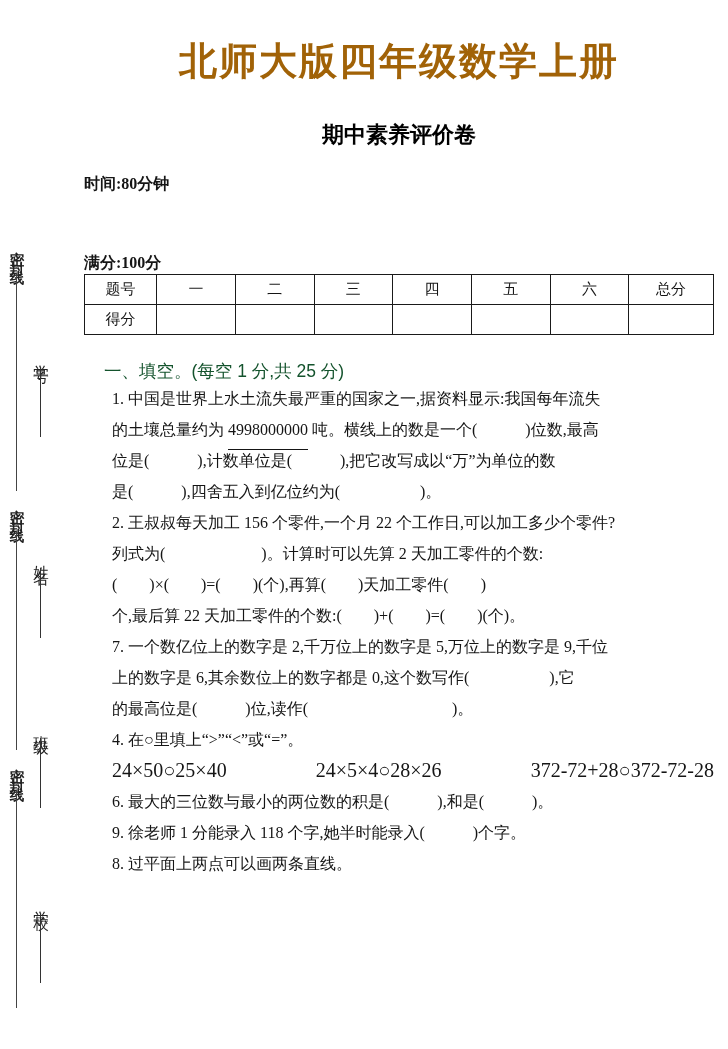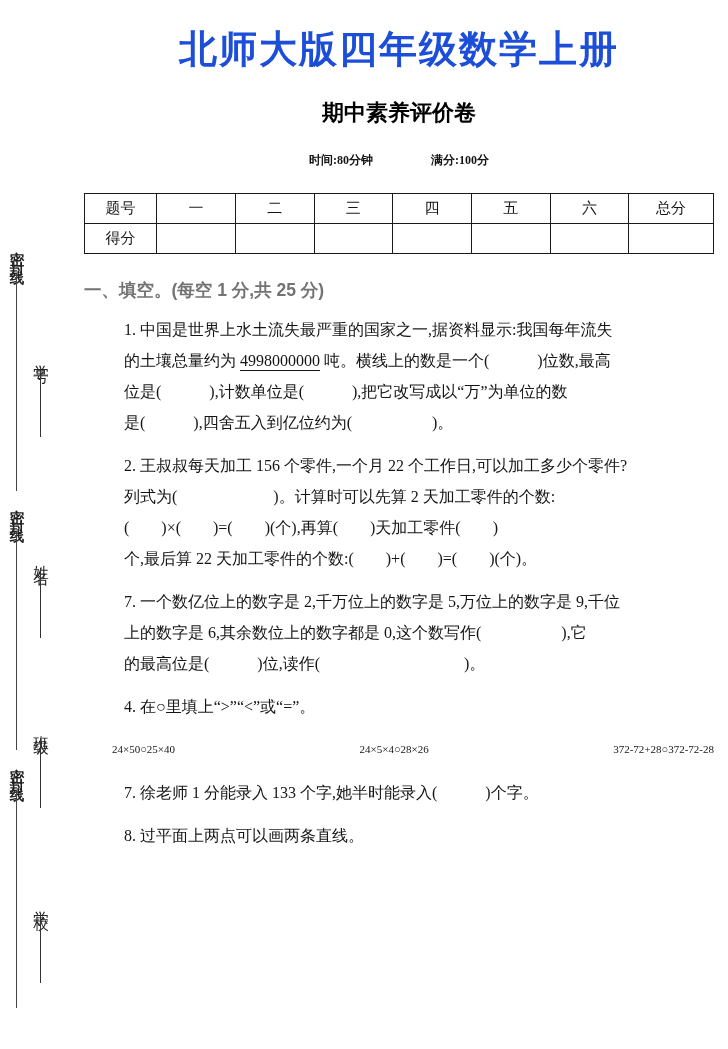--- a/index.html
+++ b/index.html
@@ -30,55 +30,57 @@
     writing-mode: vertical-rl; font-size: 15.5px; letter-spacing: 5px; color: #222;
   }
   .margin-field .blank-line { width: 1px; height: 70px; background: #333; margin-top: 5px; }
   .f1 { top: 352px; } .f2 { top: 553px; } .f3 { top: 723px; } .f4 { top: 898px; }
 
   
   .main { position: absolute; left: 84px; top: 24px; width: 630px; }
 
   .series-title {
     text-align: center; font-family: "Liberation Sans", sans-serif;
-    font-size: 38px; font-weight: 900; letter-spacing: 2px; color: #1d4ed8;
+    font-size: 38px; font-weight: 900; letter-spacing: 2px; color: #a16207;
+    margin-top: 12px;
   }
   .paper-title {
     text-align: center; font-family: "Liberation Sans", sans-serif;
-    font-size: 22px; font-weight: bold; color: #000; margin-top: 23px;
+    font-size: 22px; font-weight: bold; color: #000; margin-top: 33px;
   }
   .info-line {
     display: flex; justify-content: center; gap: 58px;
-    font-size: 12px; font-weight: bold; margin-top: 24px;
+    font-size: 16px; font-weight: bold; margin-top: 24px; flex-direction: column;
   }
 
   table.score {
-    width: 100%; border-collapse: collapse; table-layout: fixed; margin-top: 24px; padding-left: 30px;
+    width: 100%; border-collapse: collapse; table-layout: fixed;  padding-left: 30px;
   }
   table.score td {
     border: 1.6px solid #1a1a1a; height: 27px;
     text-align: center; vertical-align: middle; font-size: 15px;
   }
   td.c0 { width: 11%; } td.c7 { width: 13%; }
 
   .section-heading {
-    font-weight: bold; font-size: 17.5px; margin-top: 24px; color: #737373;
+    font-weight: normal; font-size: 17.5px; margin-top: 24px; color: #14532d;
     font-family: "Liberation Sans", sans-serif;
+    margin-left: 20px;
   }
   .sec2 { margin-top: 8px; }
 
   .questions { margin-left: 28px; }
   .questions p.q {
-    margin: 12px; white-space: pre-wrap;
+    margin: 0; white-space: pre-wrap;
     font-size: 16px; line-height: 31px; color: #151515;
   }
-  .u { border-bottom: 1.2px solid #151515; padding-bottom: 1px; }
+  .u { border-bottom: 1.2px solid #151515; padding-bottom: 11px; }
   .expr-row {
     display: flex; justify-content: space-between;
-    font-size: 11px; line-height: 31px; width: 100%;
+    font-size: 20px; line-height: 31px; width: 100%;
   }
 </style>
 </head>
 <body>
 
 <div class="paper">
 
   <div class="seal-col">
     <span class="seal-text">密封线</span>
     <span class="seal-rule"></span>
@@ -157,21 +159,22 @@
 上的数字是 6,其余数位上的数字都是 0,这个数写作(　　　　　),它
 的最高位是(　　　)位,读作(　　　　　　　　　)。</p>
 
       <p class="q">4. 在○里填上“&gt;”“&lt;”或“=”。</p>
       <div class="expr-row">
         <span>24×50○25×40</span>
         <span>24×5×4○28×26</span>
         <span>372-72+28○372-72-28</span>
       </div>
 
-      <p class="q">7. 徐老师 1 分能录入 133 个字,她半时能录入(　　　)个字。</p>
+      <p class="q">6. 最大的三位数与最小的两位数的积是(　　　),和是(　　　)。</p>
+      <p class="q">9. 徐老师 1 分能录入 118 个字,她半时能录入(　　　)个字。</p>
     </div>
 
     <div class="questions">
       <p class="q">8. 过平面上两点可以画两条直线。</p>
     </div>
 
   </div>
 </div>
 
 </body></html>

